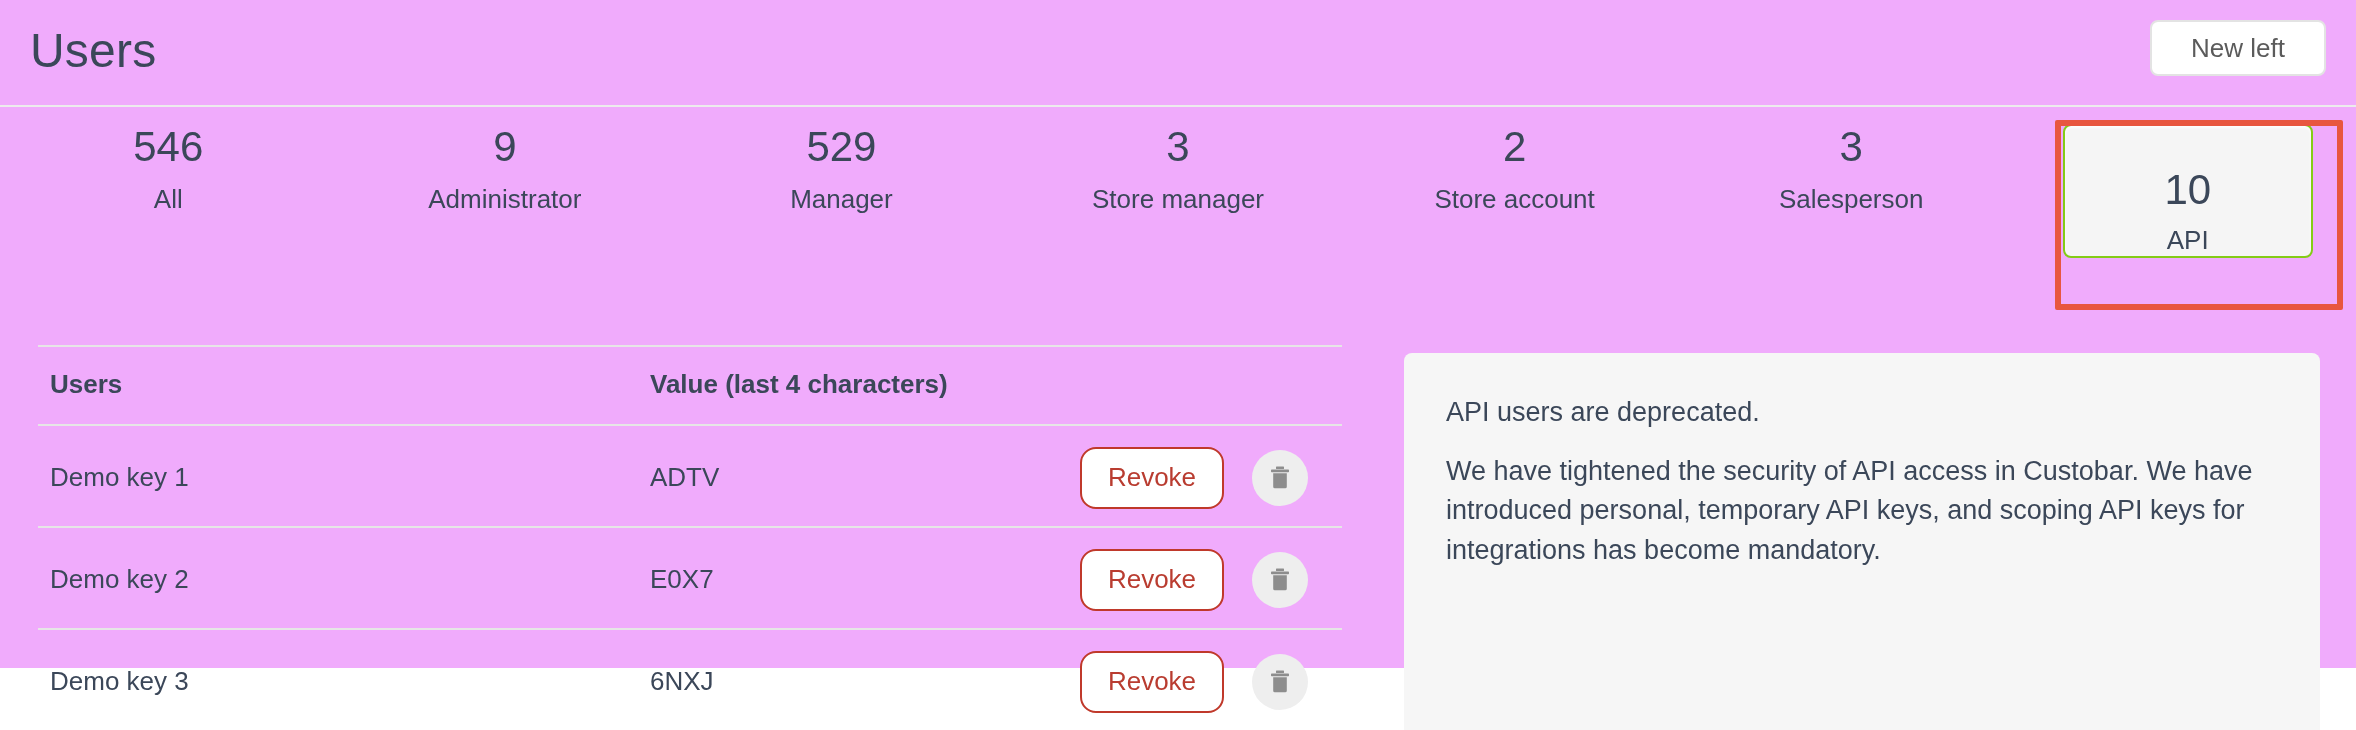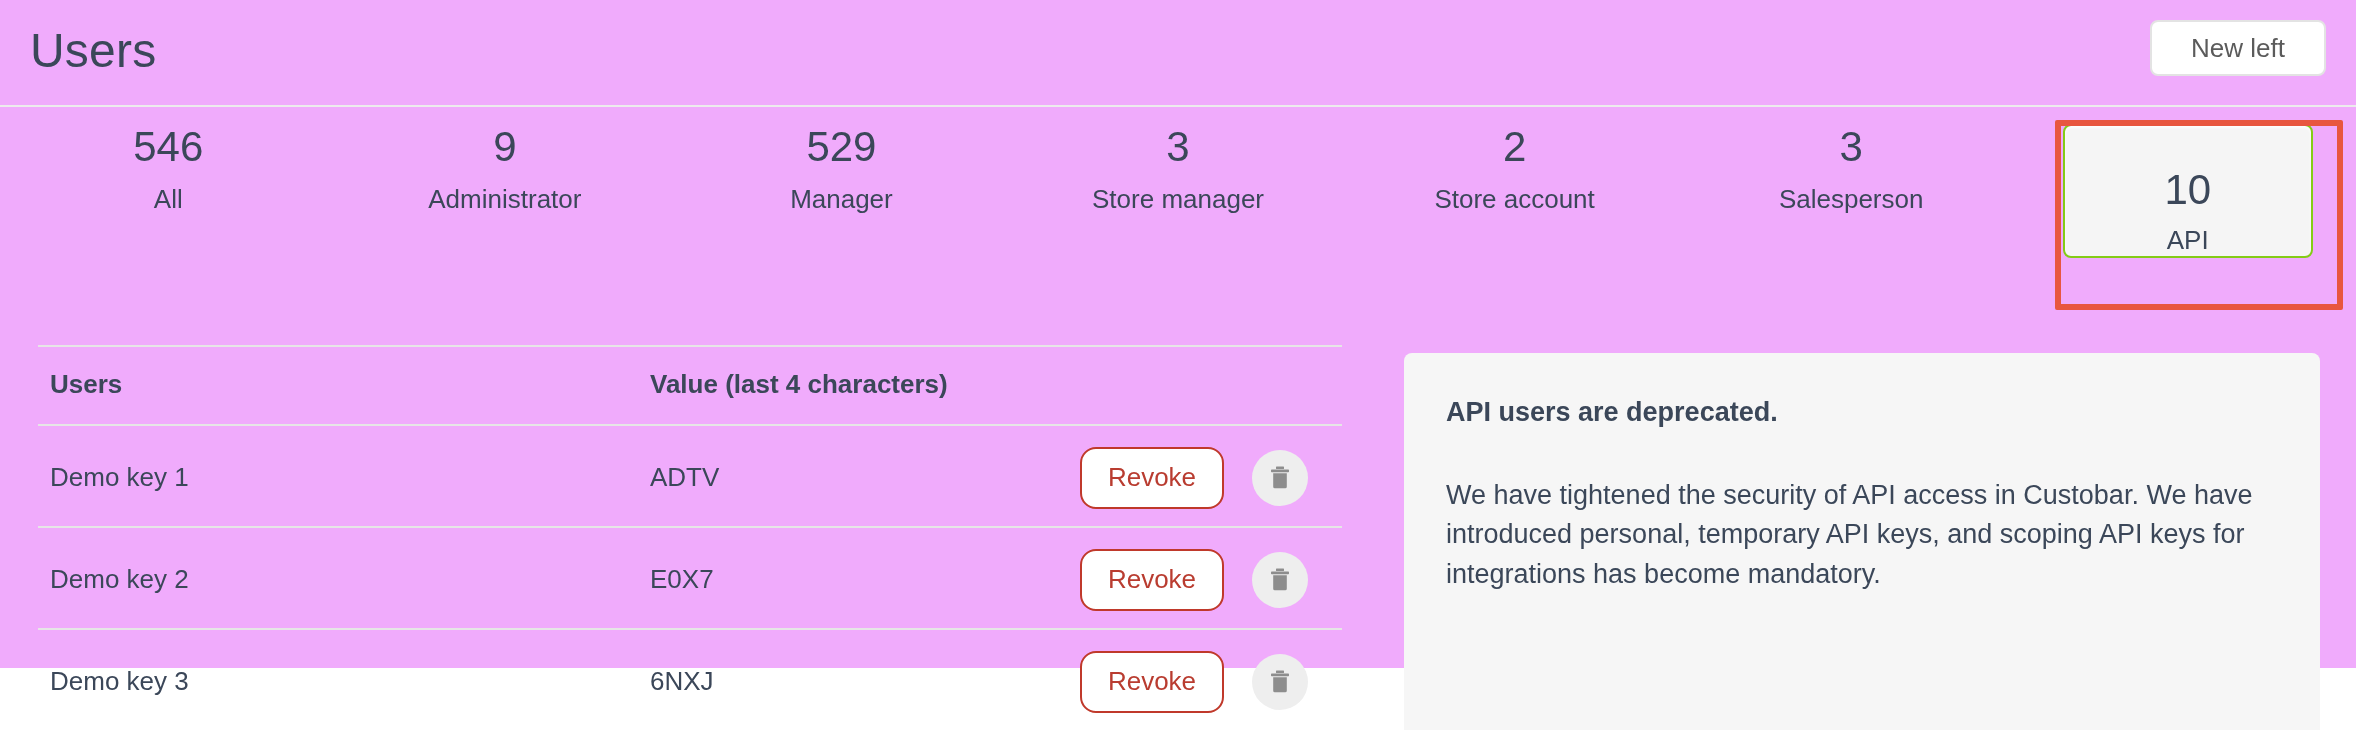--- a/index.html
+++ b/index.html
@@ -127,22 +127,22 @@
 
   
   .notice {
     position: absolute; left: 1404px; top: 38px;
     width: 916px; height: 410px;
     background: #f6f6f6;
     border-radius: 8px;
     padding: 44px 42px 0 42px;
   }
   .notice-title {
-    font-size: 27px; font-weight: 700; color: #3b4759;
-    margin-bottom: 48px;
+    font-size: 27px; font-weight: 400; color: #3b4759;
+    margin-bottom: 24px;
   }
   .notice-p {
     font-size: 27px; color: #3b4759; line-height: 1.46; font-weight: 400;
     margin-bottom: 26px;
   }
 </style>
 </head>
 <body>
 
 <div class="page">

